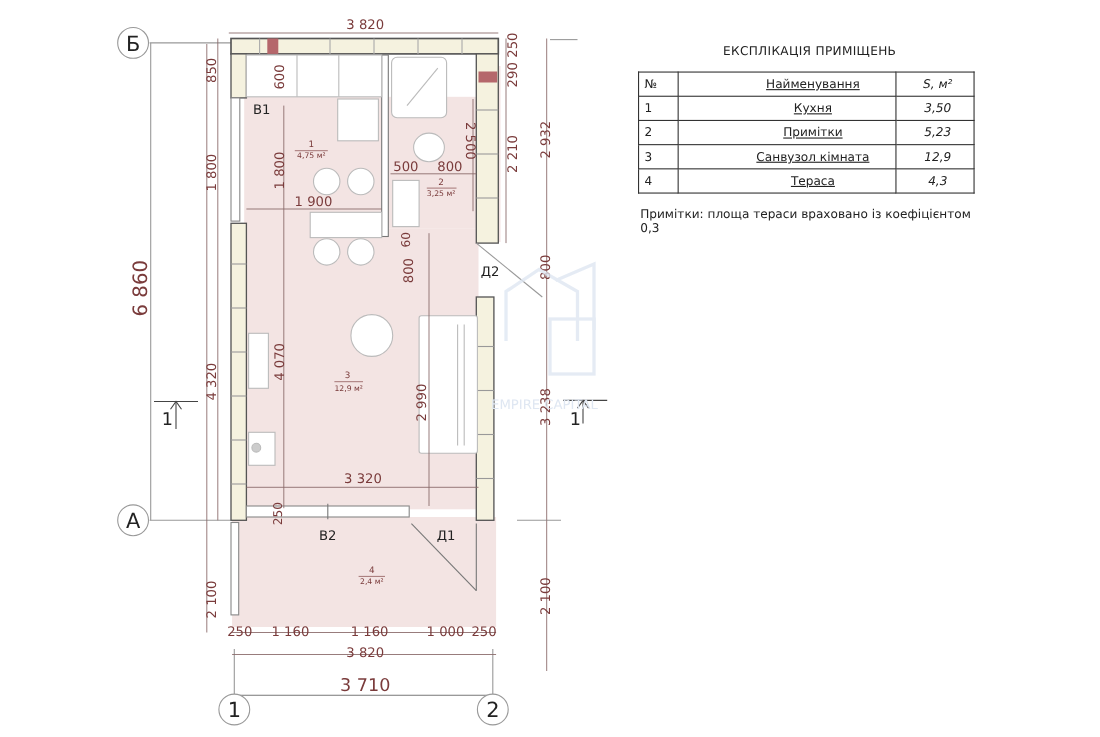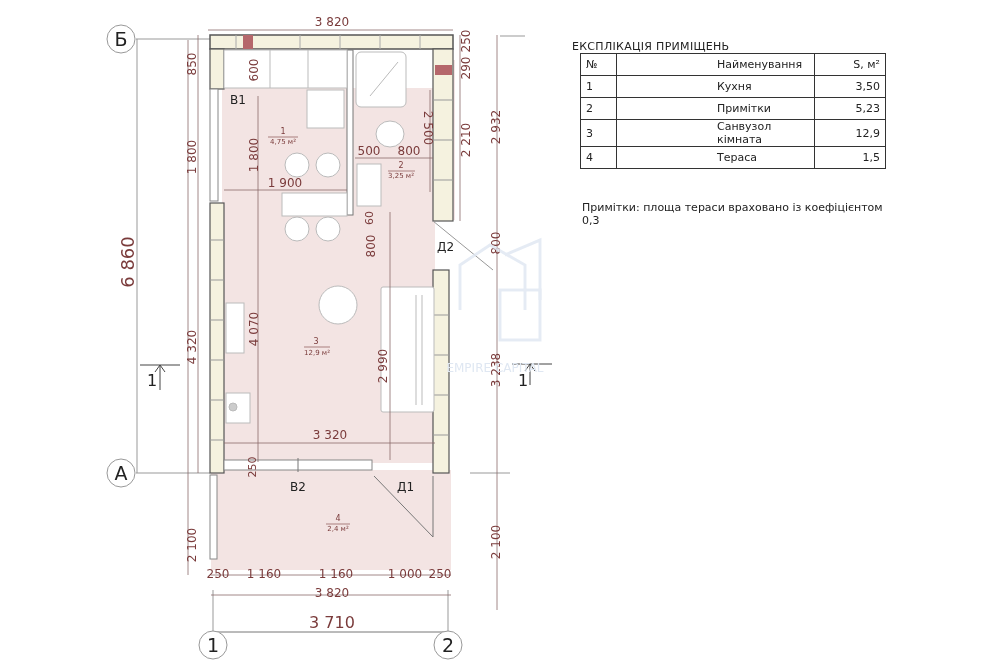--- a/index.html
+++ b/index.html
@@ -1,28 +1,28 @@
 <!DOCTYPE html>
 <html><head>
 <meta charset="utf-8">
 <style>
   html, body { margin:0; padding:0; background:#ffffff; }
   body { width:1000px; height:670px; position:relative; overflow:hidden; font-family:"DejaVu Sans", sans-serif; }
   #plan { position:absolute; left:0; top:0; width:1000px; height:670px; }
   .dim { fill:#7a3b3b; font-family:"DejaVu Sans", sans-serif; }
   .lbl { fill:#222; font-family:"DejaVu Sans", sans-serif; }
   .legend { position:absolute; left:580px; top:40px; width:320px; font-family:"DejaVu Sans", sans-serif; color:#222; }
-  .legend-title { text-align:left; font-size:11px; letter-spacing:0.3px; margin-left:-8px; }
+  .legend-title { text-align:center; font-size:11px; letter-spacing:0.3px; margin-bottom:12px; margin-left:-8px; }
   table.expl { border-collapse:collapse; width:306px; font-size:11px; }
   table.expl td, table.expl th { border:1px solid #333; height:21px; padding:0 5px; font-weight:normal; }
   table.expl th.num, table.expl td.num { width:25px; text-align:left; }
-  table.expl .name { text-align:left; padding-left:100px; }
-  table.expl .area { width:55px; text-align:right; padding-left:10px; }
+  table.expl .name { text-align:center; padding-left:52px;text-decoration:underline; }
+  table.expl .area { width:55px; text-align:center; padding-left:10px;font-style:italic; }
   table.expl td.total-val { font-weight:bold; }
-  .note { margin-top:32px; font-size:11px; margin-left:2px; }
+  .note { margin-top:12px; font-size:11px; margin-left:2px; }
 </style>
 </head>
 <body>
 
 <svg id="plan" viewBox="0 0 1000 670" xmlns="http://www.w3.org/2000/svg">
 
   <g>
     <rect x="222" y="88" width="125" height="126" fill="#f3e4e3"></rect>
     <rect x="347" y="88" width="86" height="120" fill="#f3e4e3"></rect>
     <rect x="222" y="208" width="213" height="255" fill="#f3e4e3"></rect>
@@ -235,18 +235,18 @@
       <td class="area">5,23</td>
     </tr>
     <tr>
       <td class="num">3</td>
       <td class="name">Санвузол кімната</td>
       <td class="area">12,9</td>
     </tr>
     <tr>
       <td class="num">4</td>
       <td class="name">Тераса</td>
-      <td class="area">1,5</td>
+      <td class="area">4,3</td>
     </tr>
   </tbody>
     </table>
   <div class="note">Примітки: площа тераси враховано із коефіцієнтом 0,3</div>
 </div>
 
 </body></html>

